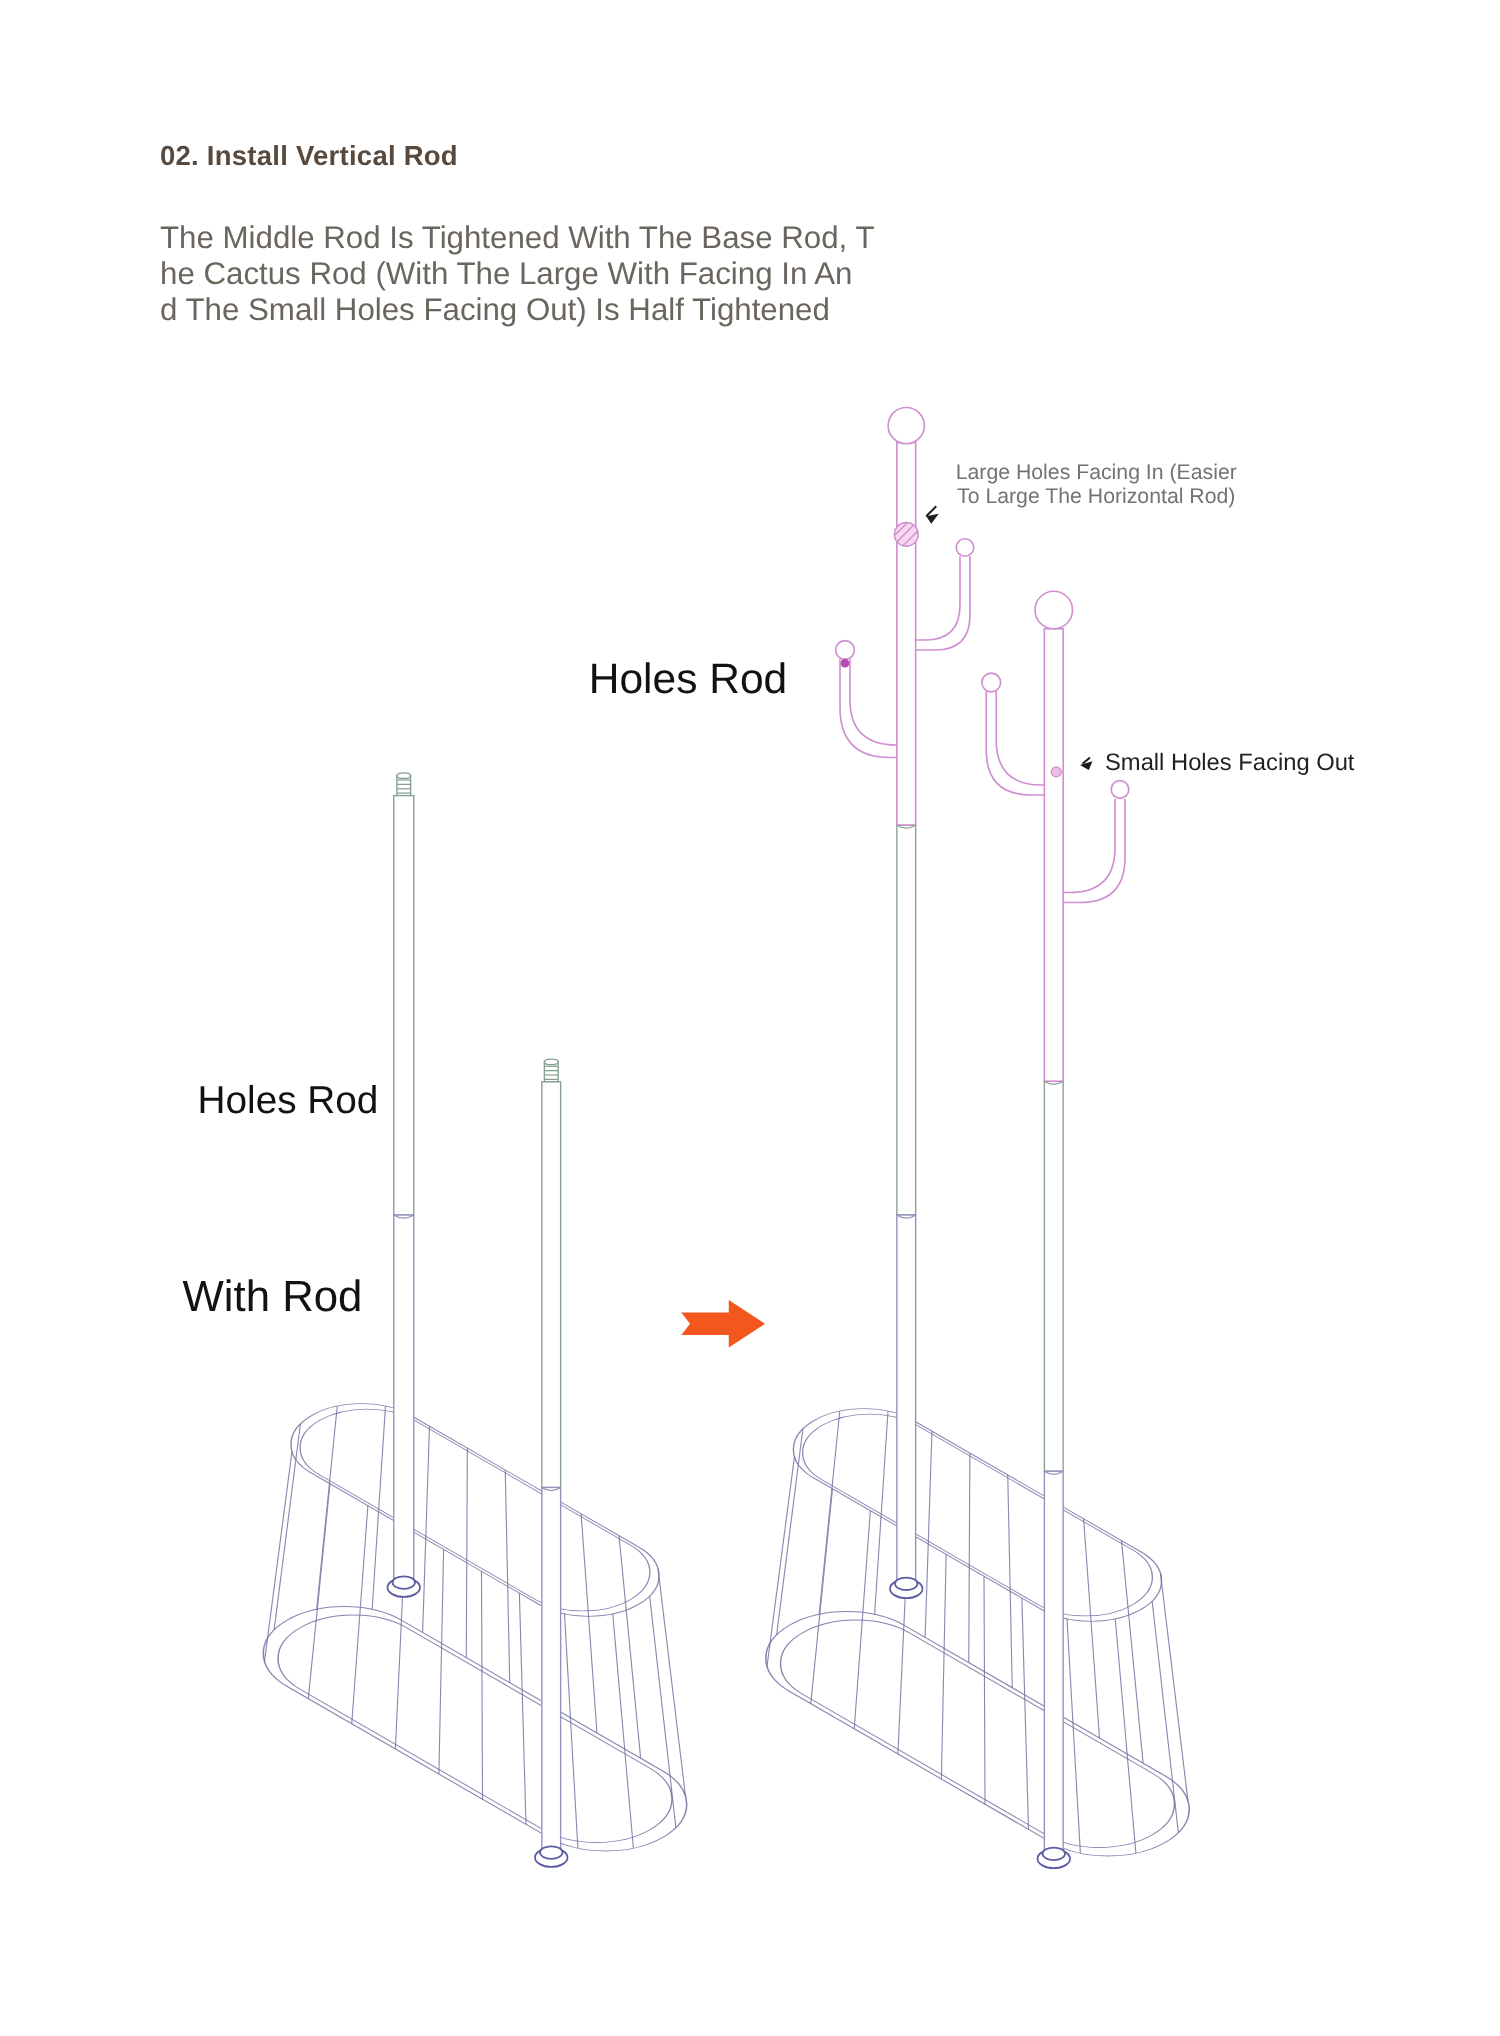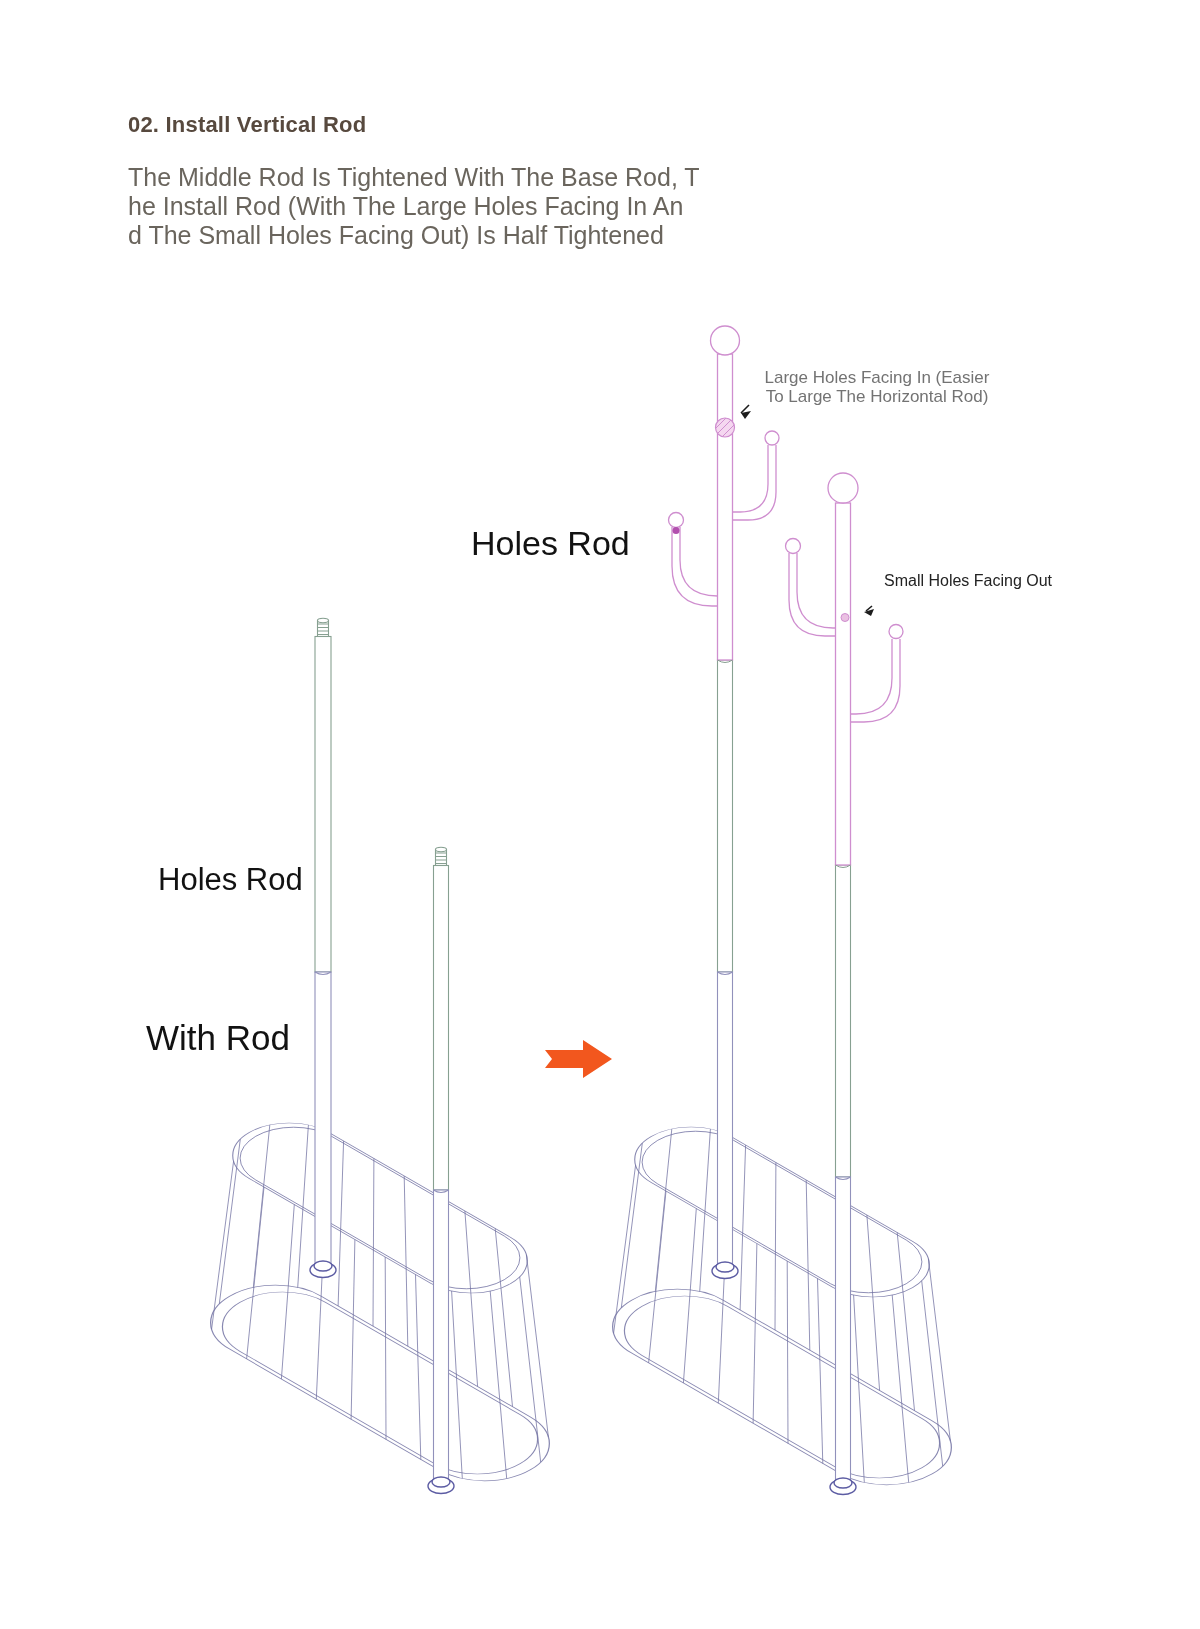--- a/index.html
+++ b/index.html
@@ -5,27 +5,27 @@
   :root{
     --heading-text:#57493e; --body-text:#6a655d; --label-text:#121212;
     --cactus-pink:#cf8ecf; --hole-fill:#f5d7f0; --hole-accent:#b24fae;
     --middle-rod-green:#87a091; --base-rod-blue:#9191bb; --flare-purple:#5c5ca3;
     --basket-line:#7373a3; --arrow-orange:#f2571e; --cursor-black:#1c1c1c;
   }
   *{margin:0;padding:0;box-sizing:border-box;}
   body{background:#e8e8e8;font-family:"Liberation Sans",sans-serif;}
   .page{position:relative;width:1200px;height:1629px;background:#ffffff;margin:0 auto;overflow:hidden;}
   .heading{position:absolute;left:128px;top:112px;font-size:22px;font-weight:700;color:var(--heading-text);letter-spacing:.2px;}
-  .bodytext{position:absolute;left:128px;top:163px;font-size:25px;line-height:29px;color:var(--body-text);}
+  .bodytext{position:absolute;left:128px;top:176px;font-size:25px;line-height:29px;color:var(--body-text);}
   .lbl{position:absolute;color:var(--label-text);white-space:nowrap;}
   .lbl-cactus{left:471px;top:524px;font-size:34px;}
   .lbl-middle{left:158px;top:862px;font-size:31px;}
   .lbl-base{left:146px;top:1018px;font-size:35px;}
   .note-large{position:absolute;left:716px;top:368px;width:322px;font-size:17px;line-height:19px;text-align:center;color:#737373;}
-  .note-small{position:absolute;left:884px;top:572px;font-size:16px;color:#222;}
+  .note-small{position:absolute;left:884px;top:600px;font-size:19px;color:#222;}
   svg.art{position:absolute;left:0;top:0;}
   .bk{stroke:var(--basket-line);fill:none;stroke-width:.9;opacity:.85;}
   .pk{stroke:var(--cactus-pink);fill:none;stroke-width:1.3;}
   .pkf{stroke:var(--cactus-pink);fill:#ffffff;stroke-width:1.3;}
   .gr{stroke:var(--middle-rod-green);fill:#ffffff;stroke-width:1.1;}
   .grl{stroke:var(--middle-rod-green);fill:none;stroke-width:1;}
   .bl{stroke:var(--base-rod-blue);fill:#ffffff;stroke-width:1.1;}
   .bll{stroke:var(--base-rod-blue);fill:none;stroke-width:1.1;}
   .flare{stroke:var(--flare-purple);fill:#ffffff;stroke-width:1.4;}
   .cur{fill:var(--cursor-black);stroke:none;}
@@ -33,21 +33,21 @@
 </style>
 </head>
 <body>
 
 <div class="page">
 
   <div class="heading">02. Install Vertical Rod</div>
 
   <div class="bodytext">
     <div>The Middle Rod Is Tightened With The Base Rod, T</div>
-    <div>he Install Rod (With The Large Holes Facing In An</div>
+    <div>he Cactus Rod (With The Large With Facing In An</div>
     <div>d The Small Holes Facing Out) Is Half Tightened</div>
   </div>
 
   <svg class="art" width="1200" height="1629" viewBox="0 0 1200 1629">
     <defs>
       <path id="stad" d="M -105 -46 L 105 -46 A 46 46 0 0 1 105 46 L -105 46 A 46 46 0 0 1 -105 -46 Z"></path>
       <g id="basketDef">
         <g transform="matrix(0.866,0.5,-0.866,0.5,0,0)">
           <use href="#stad" class="bk"></use>
           <use href="#stad" class="bk" transform="scale(0.95)"></use>

